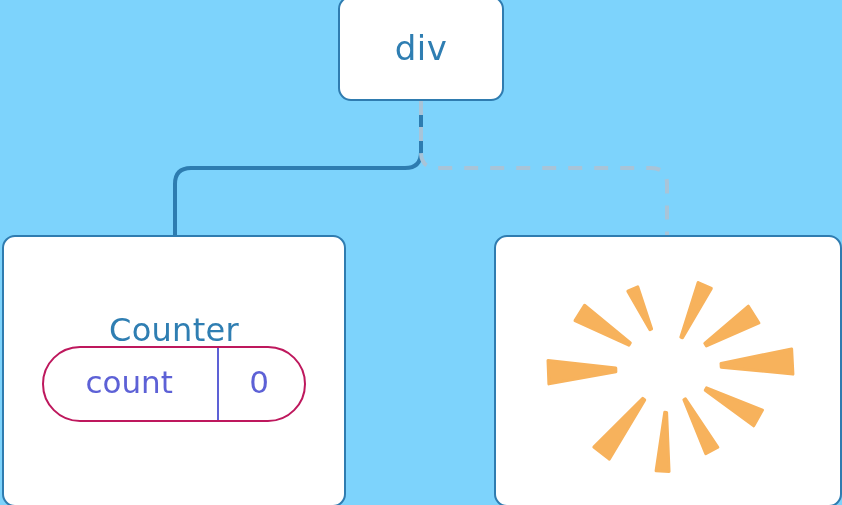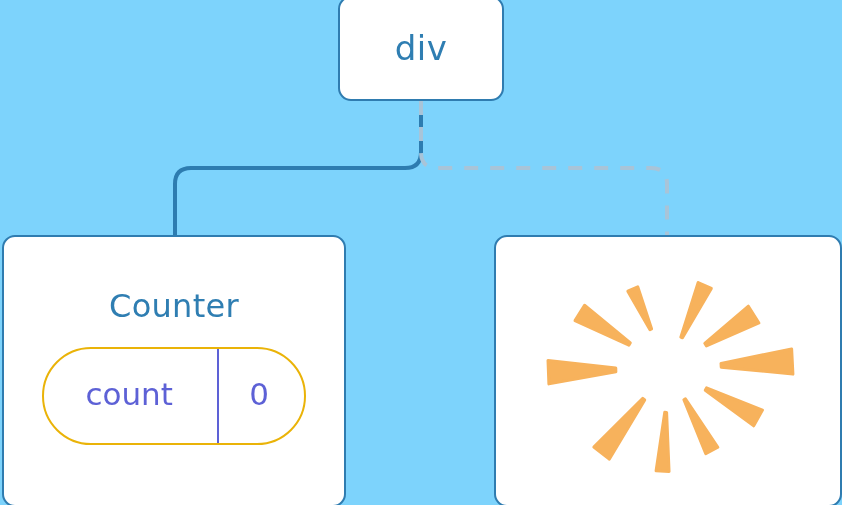--- a/index.html
+++ b/index.html
@@ -54,30 +54,29 @@
     top: 235px;
     width: 344px;
     height: 272px;
     display: flex;
     flex-direction: column;
     align-items: center;
   }
   #node-counter .node-title {
     font-size: 32px;
     color: #2f7eb2;
-    margin-top: 53px;
+    margin-top: 77px;
     letter-spacing: 0.3px;
     line-height: 1;
   }
   .state-pill {
     position: relative;
-    margin-top: 25px;
     width: 264px;
-    height: 98px;
-    border: 2px solid #eab308;
+    height: 76px;
+    border: 2px solid #be185d;
     border-radius: 49px;
     box-sizing: border-box;
     display: flex;
     align-items: stretch;
   }
   .state-pill .pill-divider {
     position: absolute;
     left: 173px;
     top: 0;
     bottom: 0;

